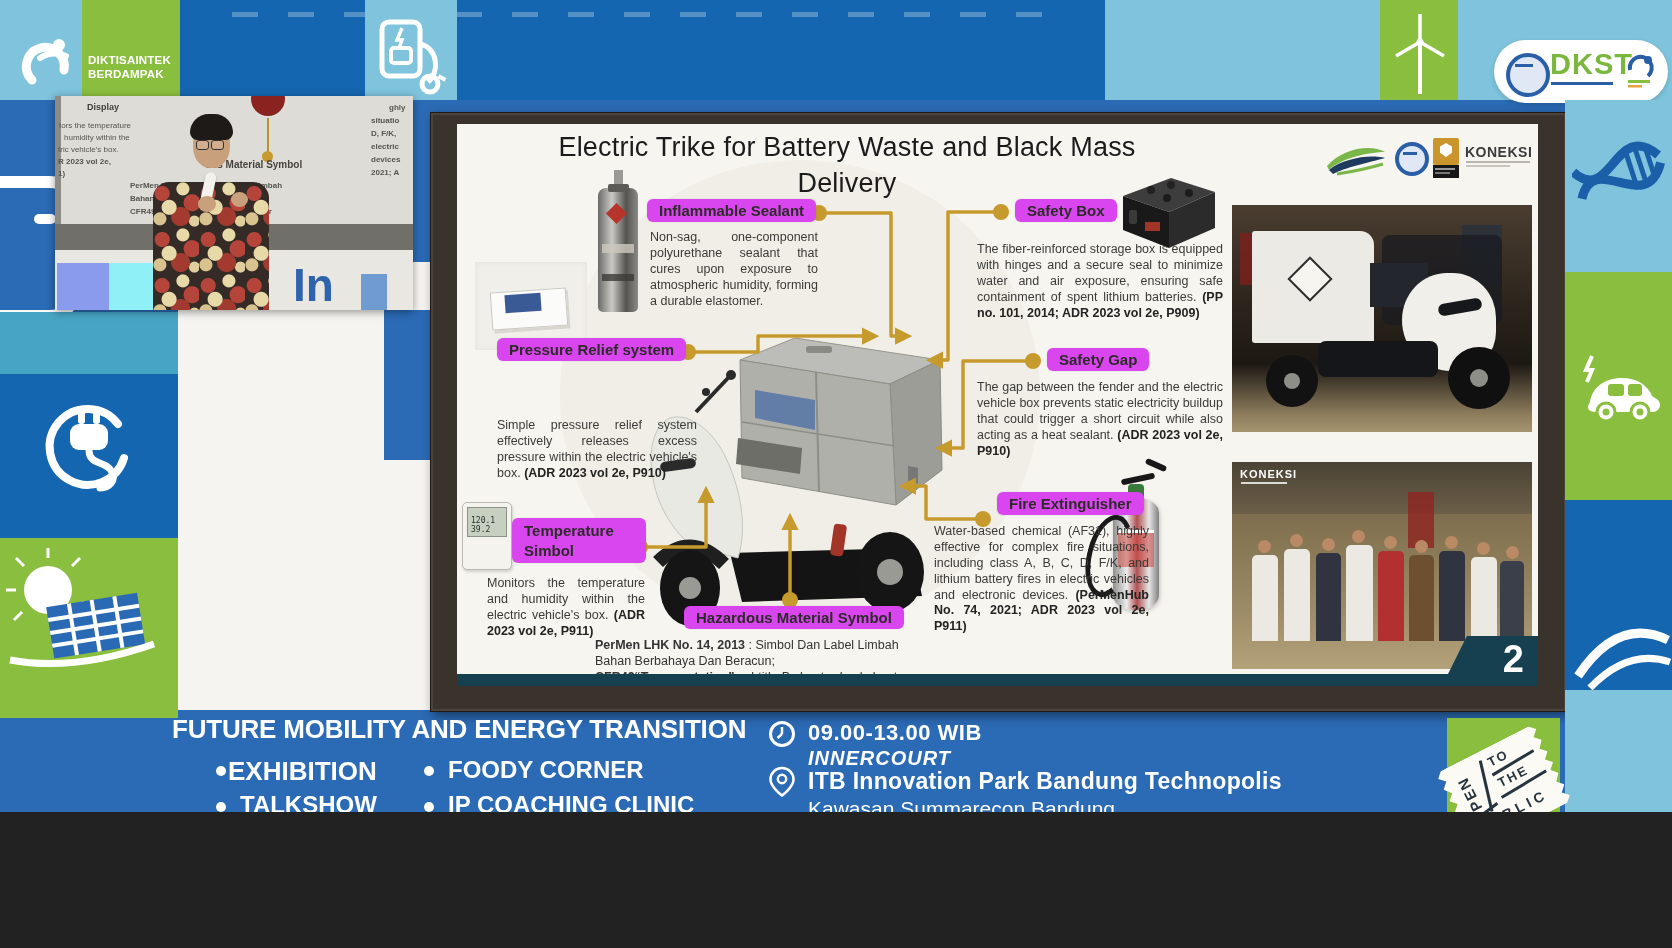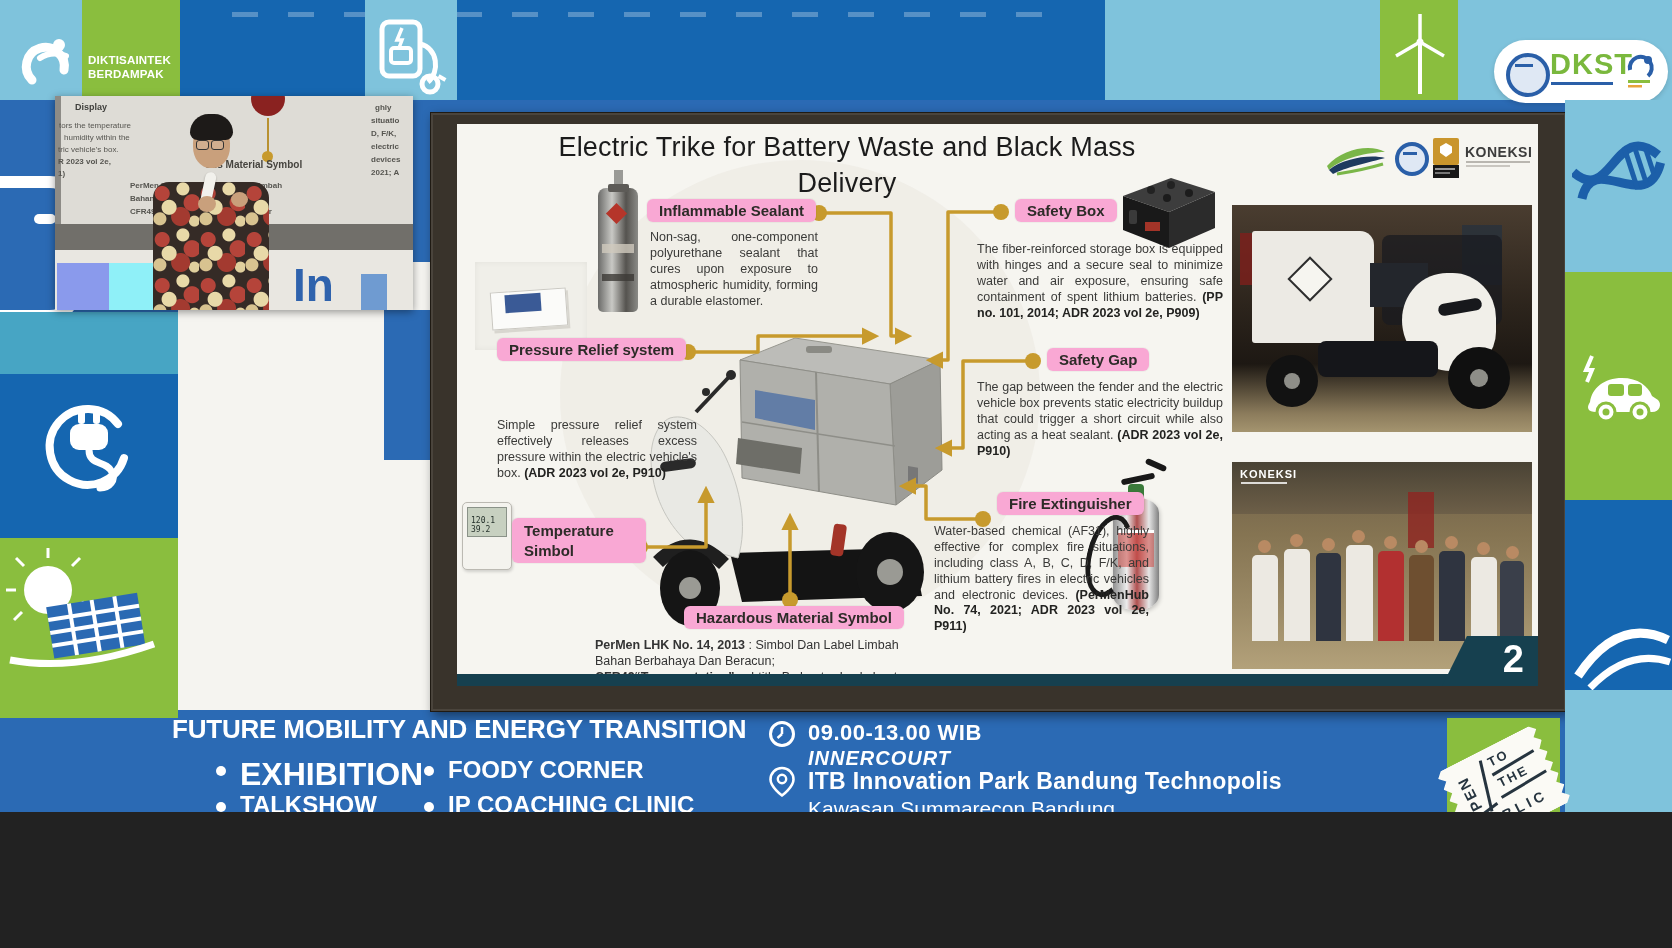--- a/index.html
+++ b/index.html
@@ -3,21 +3,21 @@
 <meta charset="utf-8">
 <style>
   html,body{margin:0;padding:0;background:#222;}
   #stage{position:relative;width:1672px;height:812px;overflow:hidden;background:#2b6ab4;
          font-family:"Liberation Sans",sans-serif;}
   .a{position:absolute;}
   .tile{position:absolute;}
   
   #frame{background:#39332b;border:1px solid #1f1a13;box-shadow:0 0 0 2px #4a443c inset, 3px 4px 10px rgba(0,0,0,.45);}
   #slide{background:#f6f5f0;overflow:hidden;}
-  .pill{background:#f9a8d4;border-radius:6px;padding:3px 12px;font-weight:bold;font-size:15px;
+  .pill{background:#d946ef;border-radius:6px;padding:3px 12px;font-weight:bold;font-size:15px;
         color:#2d2b28;white-space:nowrap;box-shadow:0 0 0 1px rgba(0,0,0,.03);}
   .desc{font-size:12.5px;line-height:1.27;color:#3a3a38;text-align:justify;}
   .desc b{color:#232321;}
   .slide-title{font-size:27px;color:#1b1b1b;text-align:center;letter-spacing:.2px;}
   .wm{border-radius:50%;background:#edebe4;}
   .haz-line{font-size:12.5px;color:#333;white-space:nowrap;}
   
   .ev{color:#fff;font-weight:bold;white-space:nowrap;}
   .dot{width:10px;height:10px;border-radius:50%;background:#fff;}
   
@@ -125,35 +125,35 @@
     </g>
     <path d="M6,112 Q70,124 150,96" stroke="#fff" stroke-width="7" fill="none"></path>
   </svg>
 
   <div class="a" style="left:178px;top:262px;width:252px;height:448px;background:#f5f4f0;"></div>
   <div class="a" style="left:384px;top:310px;width:46px;height:150px;background:#2b6ab4;"></div>
 
   <div id="cam" class="a" style="left:55px;top:96px;width:358px;height:214px;">
     <div class="a" style="left:0;top:0;width:6px;height:214px;background:#8d8b86;"></div>
     
-    <div class="frag" style="left:20px;top:5px;font-size:9px;color:#3f3f3c;">Display</div>
+    <div class="frag" style="left:32px;top:5px;font-size:9px;color:#3f3f3c;">Display</div>
     <div class="frag" style="left:4px;top:24px;font-weight:normal;">tors the temperature</div>
     <div class="frag" style="left:9px;top:36px;font-weight:normal;">humidity within the</div>
     <div class="frag" style="left:3px;top:48px;font-weight:normal;">tric vehicle's box.</div>
     <div class="frag" style="left:3px;top:60px;">R 2023 vol 2e,</div>
     <div class="frag" style="left:3px;top:72px;">1)</div>
     <circle></circle>
     <div class="a" style="left:196px;top:-14px;width:34px;height:34px;border-radius:50%;background:#8a2220;"></div>
     <div class="a" style="left:212px;top:22px;width:2px;height:34px;background:#b89130;"></div>
     <div class="a" style="left:207px;top:55px;width:11px;height:11px;border-radius:50%;background:#c79a2d;"></div>
     <div class="frag" style="left:150px;top:62px;font-size:10px;color:#46443f;">ous Material Symbol</div>
     <div class="frag" style="left:75px;top:84px;">PerMen LHK N      bol Dan Label Limbah</div>
     <div class="frag" style="left:75px;top:97px;">Bahan Berb</div>
     <div class="frag" style="left:75px;top:110px;">CFR49“Tr        B,chapter-I,subchapter</div>
-    <div class="frag" style="left:320px;top:6px;text-align:center;">ghly</div>
+    <div class="frag" style="left:334px;top:6px;text-align:center;">ghly</div>
     <div class="frag" style="left:316px;top:19px;">situatio</div>
     <div class="frag" style="left:316px;top:32px;">D, F/K,</div>
     <div class="frag" style="left:316px;top:45px;">electric</div>
     <div class="frag" style="left:316px;top:58px;">devices</div>
     <div class="frag" style="left:316px;top:71px;">2021; A</div>
     
     <div class="a" style="left:0;top:128px;width:358px;height:26px;background:#716f6a;"></div>
     <div class="a" style="left:0;top:154px;width:358px;height:60px;background:#e9e7e1;"></div>
     <div class="a" style="left:2px;top:167px;width:52px;height:47px;background:#8a9aec;"></div>
     <div class="a" style="left:54px;top:167px;width:78px;height:47px;background:#8ff0f8;"></div>
@@ -340,20 +340,24 @@
       <b>(ADR 2023 vol 2e, P910)</b>
     </div>
 
     <div class="pill a" style="left:590px;top:224px;">Safety Gap</div>
     <div class="desc a" style="left:520px;top:256px;width:246px;">
       <span>The gap between the fender and the electric vehicle box prevents static electricity buildup that could trigger a short circuit while also acting as a heat sealant.</span>
       <b>(ADR 2023 vol 2e, P910)</b>
     </div>
 
     <div class="pill a" style="left:55px;top:394px;width:110px;white-space:normal;line-height:1.3;">Temperature Simbol</div>
+    <div class="desc a" style="left:30px;top:452px;width:158px;">
+      <span>Monitors the temperature and humidity within the electric vehicle's box.</span>
+      <b>(ADR 2023 vol 2e, P911)</b>
+    </div>
 
     <div class="pill a" style="left:540px;top:368px;">Fire Extinguisher</div>
     <div class="desc a" style="left:477px;top:400px;width:215px;">
       <span>Water-based chemical (AF31), highly effective for complex fire situations, including class A, B, C, D, F/K, and lithium battery fires in electric vehicles and electronic devices.</span>
       <b>(PerMenHub No. 74, 2021; ADR 2023 vol 2e, P911)</b>
     </div>
 
     <div class="pill a" style="left:227px;top:482px;">Hazardous Material Symbol</div>
     <div class="haz-line a" style="left:138px;top:514px;">
       <b>PerMen LHK No. 14, 2013</b><span> : Simbol Dan Label Limbah</span>
@@ -420,21 +424,21 @@
   <svg class="a" style="left:1592px;top:880px;" width="56" height="68" viewBox="0 0 56 68">
     <path d="M28,2 C14,2 4,12 4,25 C4,41 28,60 28,60 C28,60 52,41 52,25 C52,12 42,2 28,2 Z" fill="#fff"></path>
     <path d="M20,14 C18,26 20,36 22,42" stroke="#8abe3e" stroke-width="4" fill="none"></path>
     <path d="M34,14 C36,26 34,36 32,42" stroke="#8abe3e" stroke-width="4" fill="none"></path>
     <circle cx="20" cy="12" r="4" fill="#8abe3e"></circle>
     <circle cx="35" cy="12" r="4" fill="#8abe3e"></circle>
   </svg>
 
   <div class="ev a" style="left:172px;top:714px;font-size:26px;letter-spacing:-.2px;">FUTURE MOBILITY AND ENERGY TRANSITION</div>
   <div class="dot a" style="left:216px;top:766px;"></div>
-  <div class="ev a" style="left:240px;top:756px;font-size:32px;">EXHIBITION</div>
+  <div class="ev a" style="left:228px;top:756px;font-size:26px;">EXHIBITION</div>
   <div class="dot a" style="left:424px;top:766px;"></div>
   <div class="ev a" style="left:448px;top:756px;font-size:24px;">FOODY CORNER</div>
   <div class="dot a" style="left:216px;top:802px;"></div>
   <div class="ev a" style="left:240px;top:791px;font-size:24px;">TALKSHOW</div>
   <div class="dot a" style="left:424px;top:802px;"></div>
   <div class="ev a" style="left:448px;top:791px;font-size:24px;">IP COACHING CLINIC</div>
 
   <svg class="a" style="left:768px;top:720px;" width="28" height="28" viewBox="0 0 28 28">
     <circle cx="14" cy="14" r="11.5" stroke="#fff" stroke-width="3" fill="none"></circle>
     <line x1="14" y1="14" x2="14" y2="7" stroke="#fff" stroke-width="2.5"></line>

